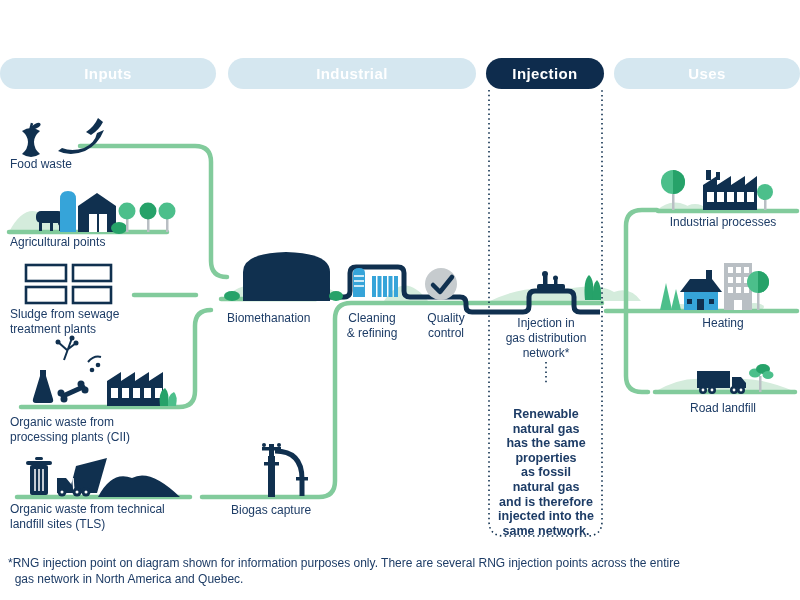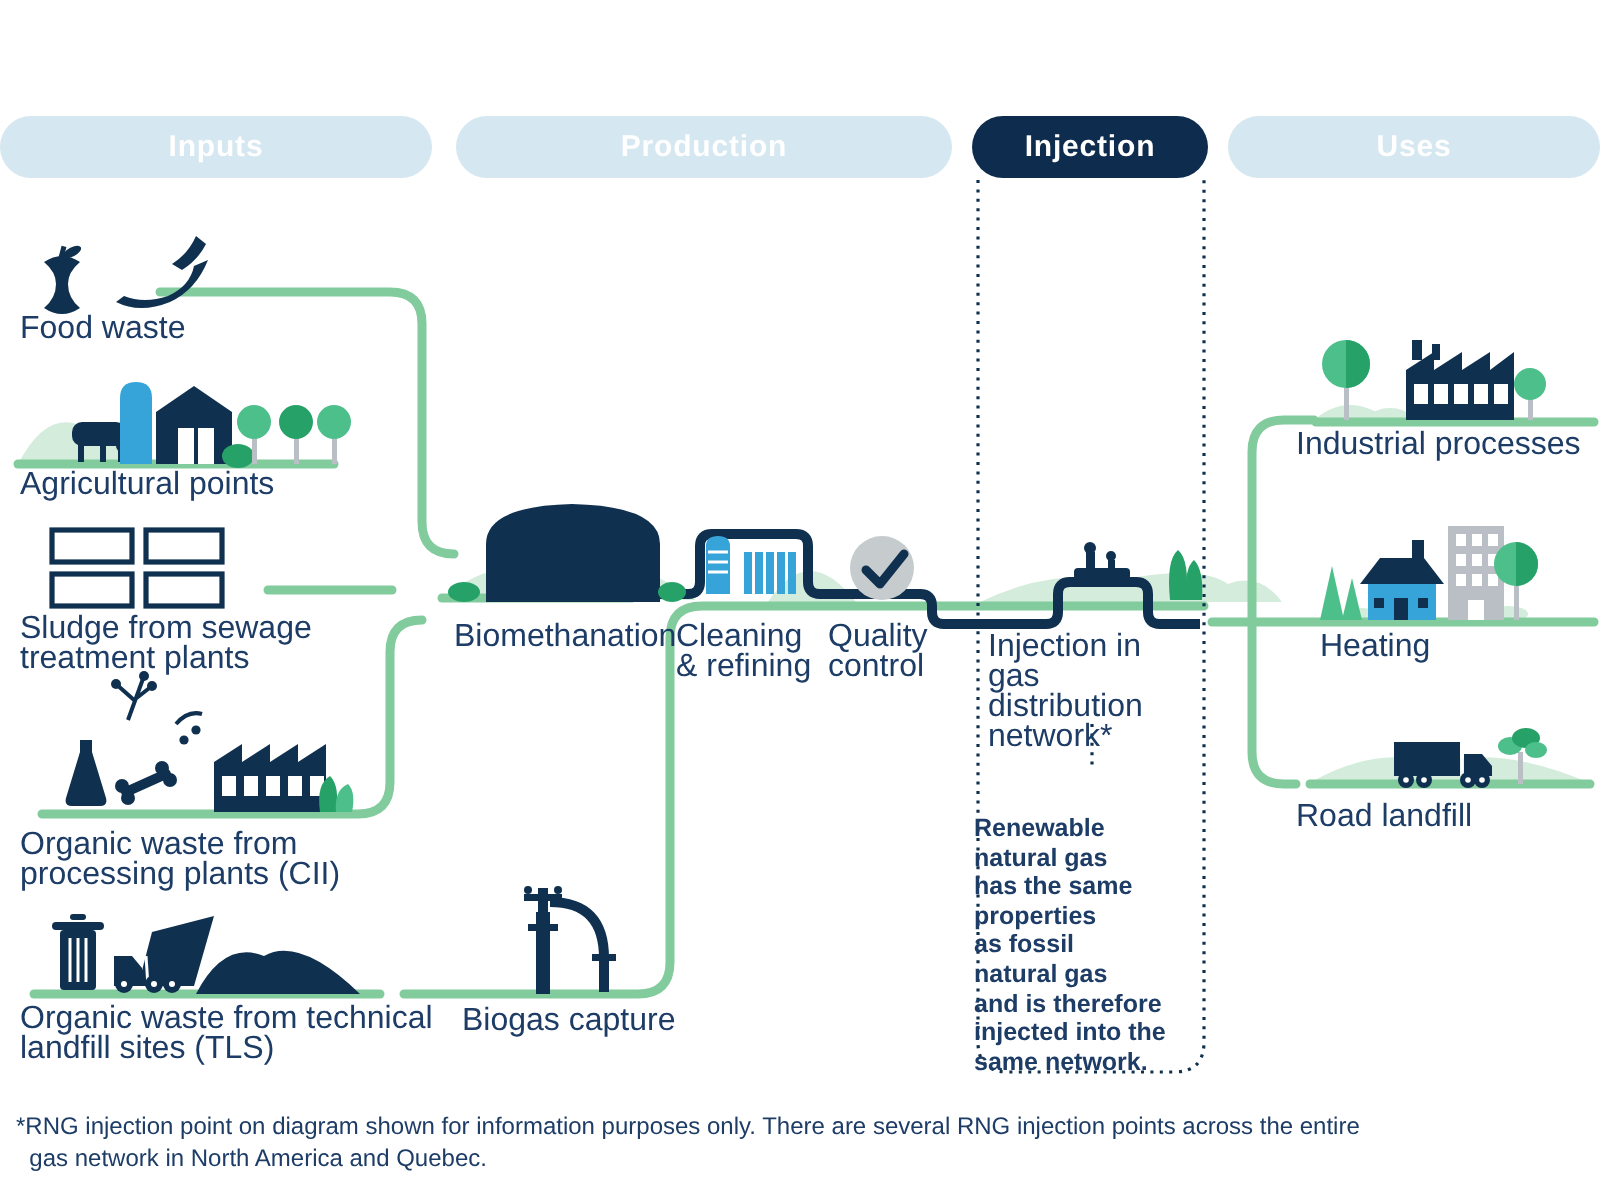--- a/index.html
+++ b/index.html
@@ -7,23 +7,23 @@
     --dgreen:#26a269; --mgreen:#4cbf8b; --blue:#36a4d9; --water:#a9dbf2;
     --water2:#7fa3b3; --gray:#b9bfc4; --pill:#d5e7f0; --pilldark:#0e2c4d;
   }
   html,body{margin:0;padding:0;}
   body{width:800px;height:600px;position:relative;background:#ffffff;
        font-family:"Liberation Sans", sans-serif;overflow:hidden;}
   .stage{position:absolute;top:58px;height:31px;border-radius:16px;
          background:var(--pill);color:#ffffff;font-weight:bold;font-size:15px;
          line-height:31px;text-align:center;letter-spacing:.4px;}
   .stage.active{background:var(--pilldark);}
-  .lbl{position:absolute;color:var(--text);font-size:16px;line-height:15px;
+  .lbl{position:absolute;color:var(--text);font-size:12px;line-height:15px;
        white-space:pre-line;}
-  .ctr{text-align:left;}
+  .ctr{text-align:center;}
   .note{font-weight:bold;font-size:12.5px;line-height:14.6px;margin-top:20px;}
   .footnote{position:absolute;color:var(--text);font-size:12px;line-height:15.5px;
             white-space:pre-wrap;}
   svg{position:absolute;left:0;top:0;}
   .gl{stroke:var(--green);stroke-width:4.5;fill:none;stroke-linecap:round;}
   .pipe{stroke:var(--navy);stroke-width:5;fill:none;}
   .dot{stroke:var(--navy);stroke-width:1.6;fill:none;stroke-dasharray:1.5 3.2;}
   .fn{fill:var(--navy);} .fp{fill:var(--pale);} .fd{fill:var(--dgreen);}
   .fm{fill:var(--mgreen);} .fb{fill:var(--blue);} .fw{fill:var(--water);}
   .fg{fill:var(--gray);} .fwh{fill:#ffffff;}
@@ -260,21 +260,21 @@
     <circle class="fwh" cx="734" cy="390" r="1.4"></circle>
       <circle class="fwh" cx="741" cy="390" r="1.4"></circle>
     <rect class="fg" x="759" y="376" width="2.5" height="16"></rect>
     <ellipse class="fm" cx="755" cy="373" rx="6" ry="4.5"></ellipse>
     <ellipse class="fd" cx="763" cy="369" rx="7" ry="5"></ellipse>
     <ellipse class="fm" cx="768" cy="375" rx="5.5" ry="4"></ellipse>
   </g>
 </svg>
 
 <div class="stage" style="left:0;width:216px;">Inputs</div>
-<div class="stage" style="left:228px;width:248px;">Production</div>
+<div class="stage" style="left:228px;width:248px;">Industrial</div>
 <div class="stage active" style="left:486px;width:118px;">Injection</div>
 <div class="stage" style="left:614px;width:186px;">Uses</div>
 
 <div class="lbl" style="left:10px;top:157px;">Food waste</div>
 <div class="lbl" style="left:10px;top:235px;">Agricultural points</div>
 <div class="lbl" style="left:10px;top:307px;">Sludge from sewage
 treatment plants</div>
 <div class="lbl" style="left:10px;top:415px;">Organic waste from
 processing plants (CII)</div>
 <div class="lbl" style="left:10px;top:502px;">Organic waste from technical

